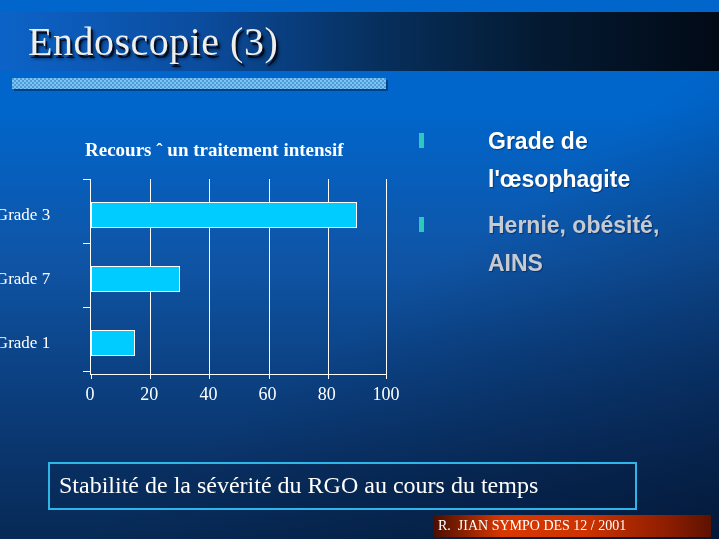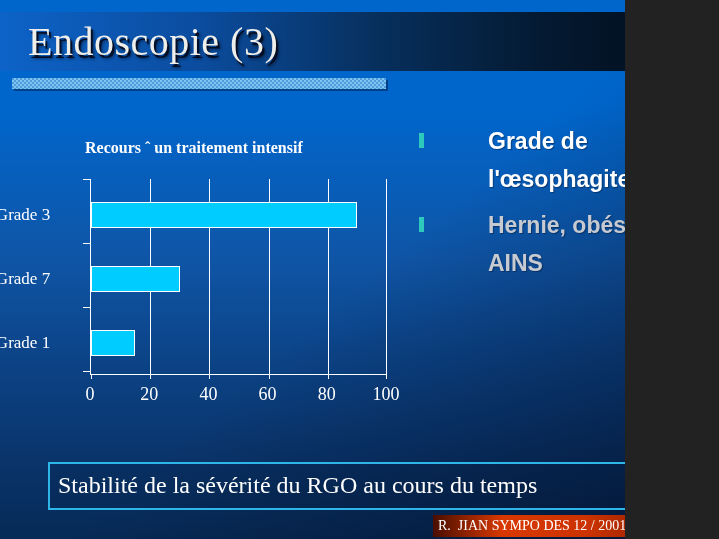--- a/index.html
+++ b/index.html
@@ -1,17 +1,17 @@
 <!DOCTYPE html>
 <html><head>
 <meta charset="utf-8">
 <style>
   html,body{margin:0;padding:0;background:#222;}
   .slide{
-    position:relative; width:625px; height:539px; overflow:hidden;
+    position:relative; width:719px; height:539px; overflow:hidden;
     font-family:"Liberation Serif", serif;
     background:
       linear-gradient(to bottom right, rgba(0,6,24,0) 55%, rgba(0,8,28,0.5) 100%),
       linear-gradient(to bottom, #0066cc 0%, #0066cc 20%, #0f55a6 48%, #0c4488 66%, #0a366e 83%, #072a56 100%);
   }
   
   .title-band{
     position:absolute; left:0; top:12px; width:719px; height:59px;
     background:linear-gradient(to right,#0d63c8 0%, #0b4c9e 28%, #07305e 52%, #041a32 75%, #020a16 100%);
   }
@@ -21,21 +21,21 @@
     text-shadow:2px 3px 0 rgba(4,10,30,0.9), 3px 4px 3px rgba(0,0,0,0.5);
   }
   .hatch-bar{
     position:absolute; left:12px; top:78px; width:374px; height:11px;
     background:repeating-conic-gradient(#7fc3f0 0% 25%, #4e9cd9 0% 50%) 0 0/4px 4px;
     box-shadow:2px 2px 0 rgba(3,20,50,0.45);
   }
   
   .chart-title{
     position:absolute; left:85px; top:139px; width:320px;
-    font-size:16px; font-weight:bold; color:#ffffff;
+    font-size:19px; font-weight:bold; color:#ffffff;
   }
   .plot{
     position:absolute; left:90px; top:179px; width:296px; height:195px;
     border-left:1px solid #ffffff; border-bottom:1px solid #ffffff;
   }
   .gridline{position:absolute; top:0; bottom:0; width:1px; background:#ffffff;}
   .ytick{position:absolute; left:-8px; width:8px; height:1px; background:#ffffff;}
   .xtick{position:absolute; top:100%; width:1px; height:5px; background:#ffffff;}
   .bar{
     position:absolute; left:0; height:26px;
@@ -66,23 +66,22 @@
     margin-left:40px;
   }
   .bullet-text.dim{color:#c7cbd1;}
   
   .caption-box{
     position:absolute; left:48px; top:462px; width:589px; height:48px;
     border:2px solid #2eb6e8; box-sizing:border-box;
     background:rgba(4,24,60,0.15);
   }
   .caption-text{
-    font-size:24px; color:#ffffff; line-height:43px; 
+    font-size:24px; color:#ffffff; line-height:43px; padding-left:9px;
     white-space:nowrap;
-    margin-left:8px;
   }
   
   .footer-banner{
     position:absolute; left:433px; top:515px; width:278px; height:22px;
     background:linear-gradient(to right,#4a0e00 0%, #d83800 25%, #cc3300 55%, #8c1d00 85%, #5e1200 100%);
   }
   .footer-credit{
     font-size:14px; color:#ffffff; line-height:22px; padding-left:5px;
     white-space:pre;
   }

